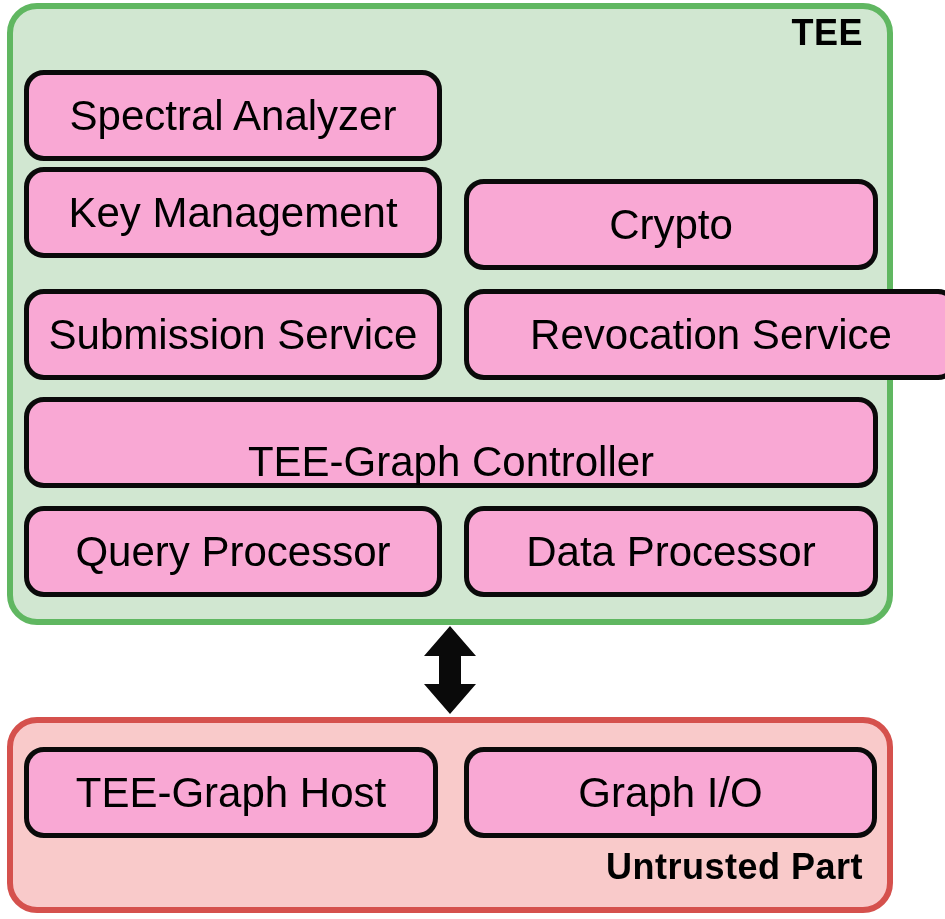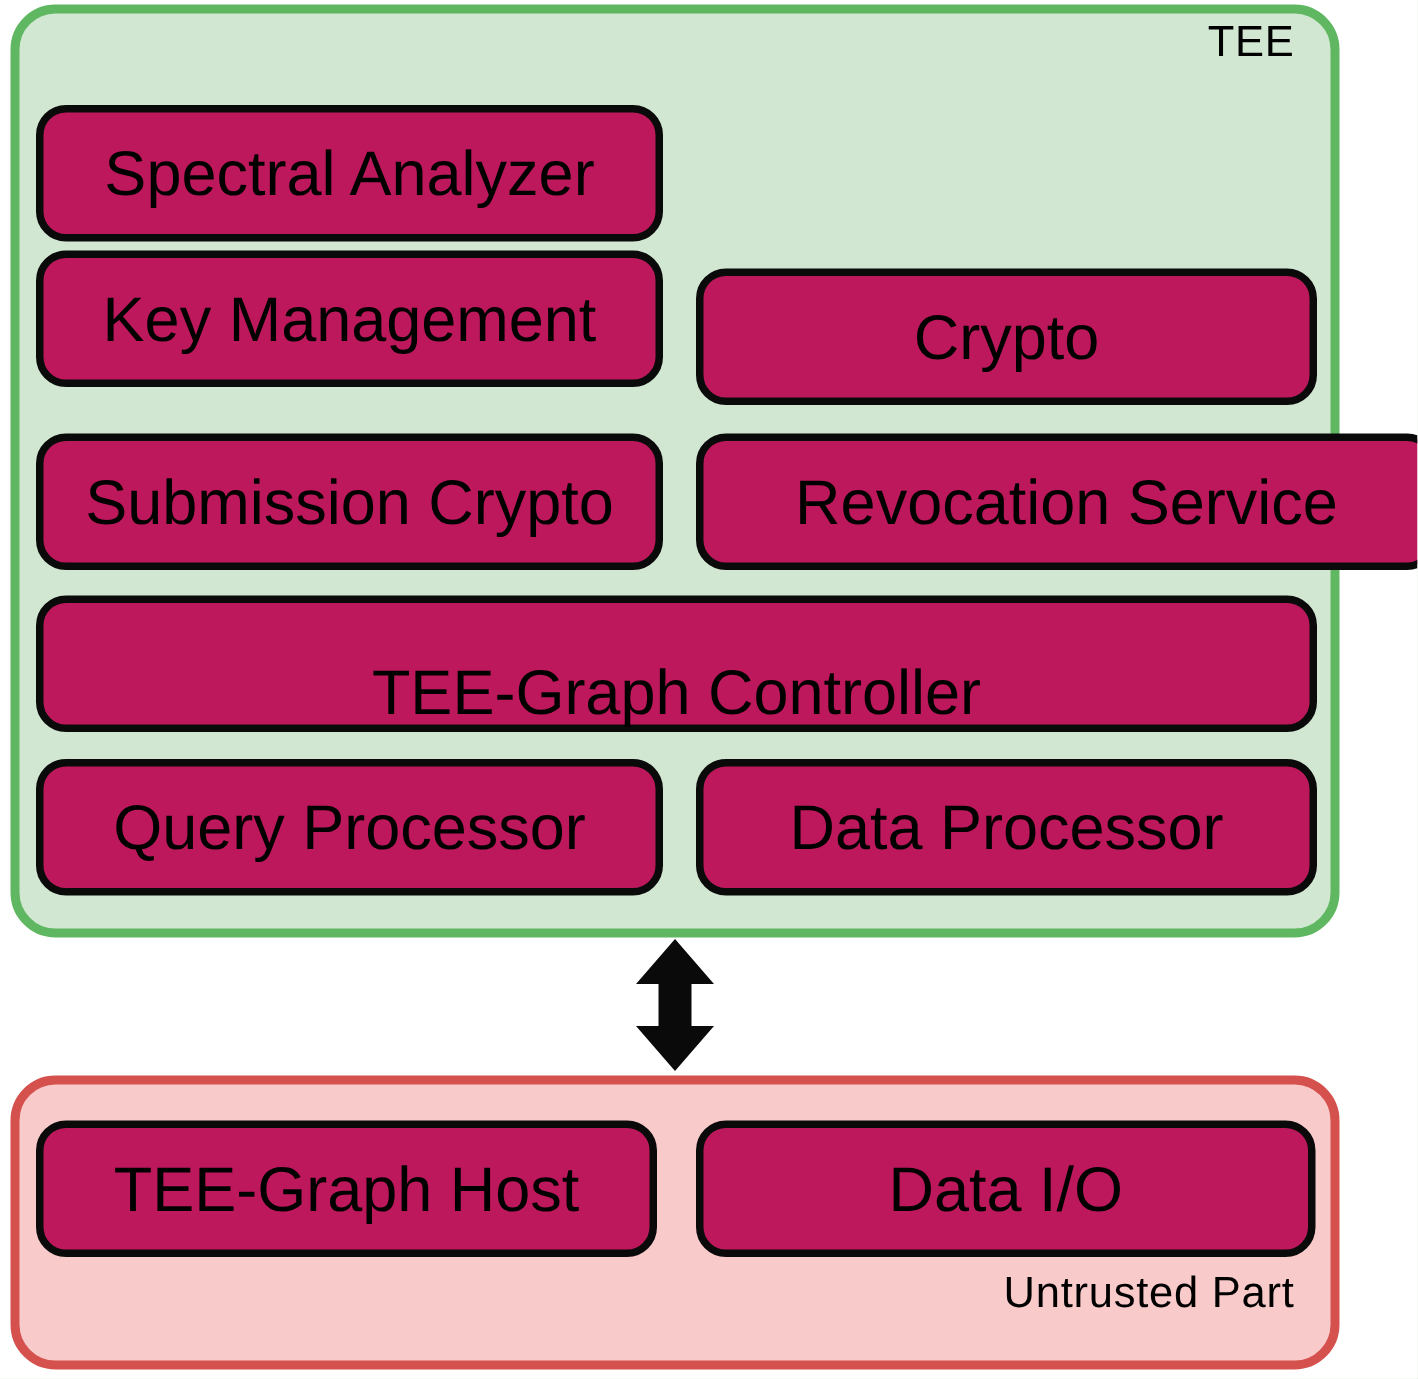--- a/index.html
+++ b/index.html
@@ -26,33 +26,33 @@
     background: var(--green-fill, #d1e7d1);
     border: 6px solid var(--green-border, #60b761);
   }
   .container.untrusted-zone {
     left: 7px; top: 717px; width: 886px; height: 196px;
     background: var(--red-fill, #f9caca);
     border: 6px solid var(--red-border, #d5514d);
   }
   .zone-label {
     position: absolute;
-    font-size: 29px;
-    font-weight: 400;
+    font-size: 36px;
+    font-weight: 700;
     letter-spacing: 0.5px;
     color: var(--text, #000);
     white-space: nowrap;
   }
   .zone-label.tee-label    { top: 12px;  right: 82px; }
   .zone-label.untrusted-label { top: 846px; right: 82px; }
   .mbox {
     position: absolute;
     box-sizing: border-box;
     height: 91px;
-    background: #be185d;
+    background: #f9a8d4;
     border: 5px solid var(--box-border, #0a0a0a);
     border-radius: 20px;
     display: flex;
     align-items: center;
     justify-content: center;
     font-size: 42px;
     line-height: 1;
     color: var(--text, #000);
     white-space: nowrap;
   }
@@ -76,21 +76,21 @@
   <div class="mbox" style="left:24px; top:70px;  width:418px;">
     <span>Spectral Analyzer</span>
   </div>
   <div class="mbox" style="left:24px; top:167px; width:418px;">
     <span>Key Management</span>
   </div>
   <div class="mbox" style="left:464px; top:179px; width:414px;">
     <span>Crypto</span>
   </div>
   <div class="mbox" style="left:24px; top:289px; width:418px;">
-    <span>Submission Crypto</span>
+    <span>Submission Service</span>
   </div>
   <div class="mbox" style="left:464px; top:289px; width:494px;">
     <span>Revocation Service</span>
   </div>
   <div class="mbox" style="left:24px; top:397px; width:854px;align-items:flex-end;">
     <span>TEE-Graph Controller</span>
   </div>
   <div class="mbox" style="left:24px; top:506px; width:418px;">
     <span>Query Processor</span>
   </div>
@@ -102,16 +102,16 @@
     <path fill="currentColor" d="M26 0 L52 30 L37 30 L37 58 L52 58 L26 88 L0 58 L15 58 L15 30 L0 30 Z"></path>
   </svg>
 
   <div class="container untrusted-zone"></div>
   <div class="zone-label untrusted-label">Untrusted Part</div>
 
   <div class="mbox" style="left:24px; top:747px; width:414px;">
     <span>TEE-Graph Host</span>
   </div>
   <div class="mbox" style="left:464px; top:747px; width:413px;">
-    <span>Data I/O</span>
+    <span>Graph I/O</span>
   </div>
 
 </div>
 
 </body></html>

